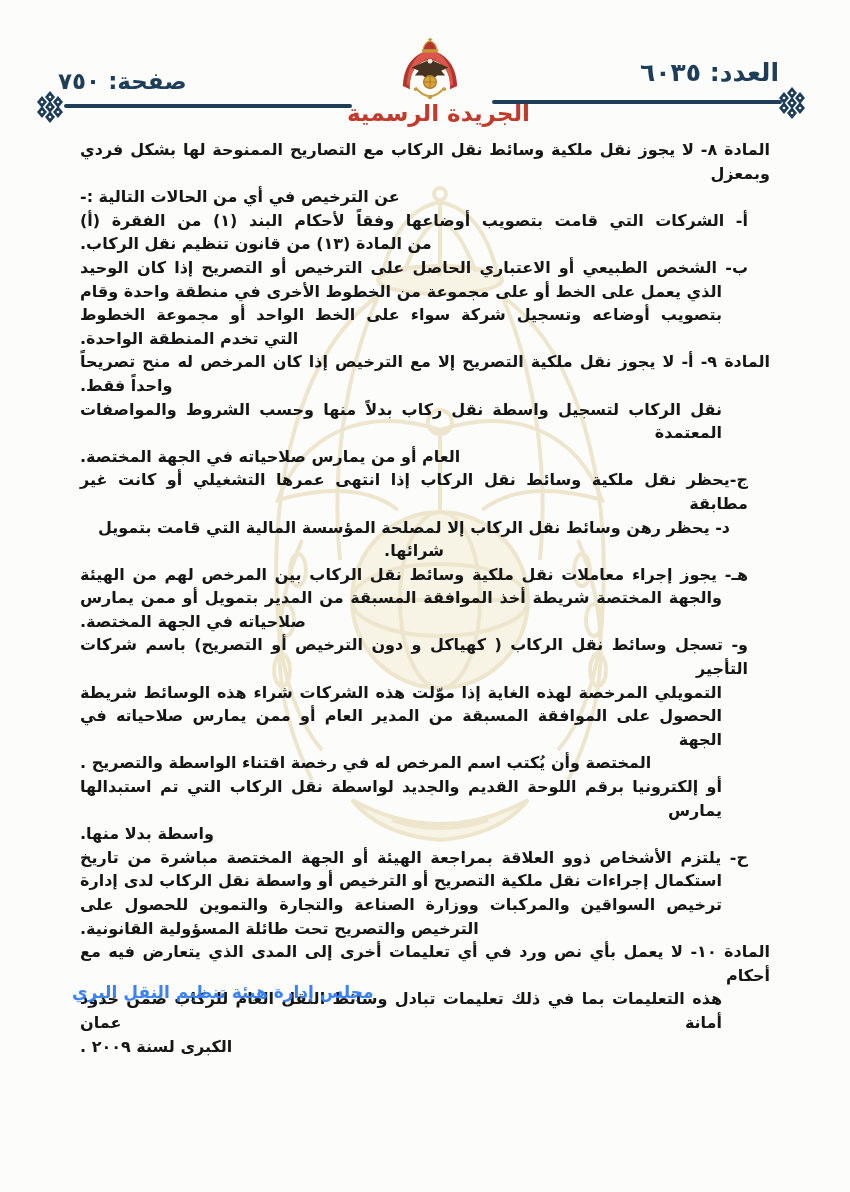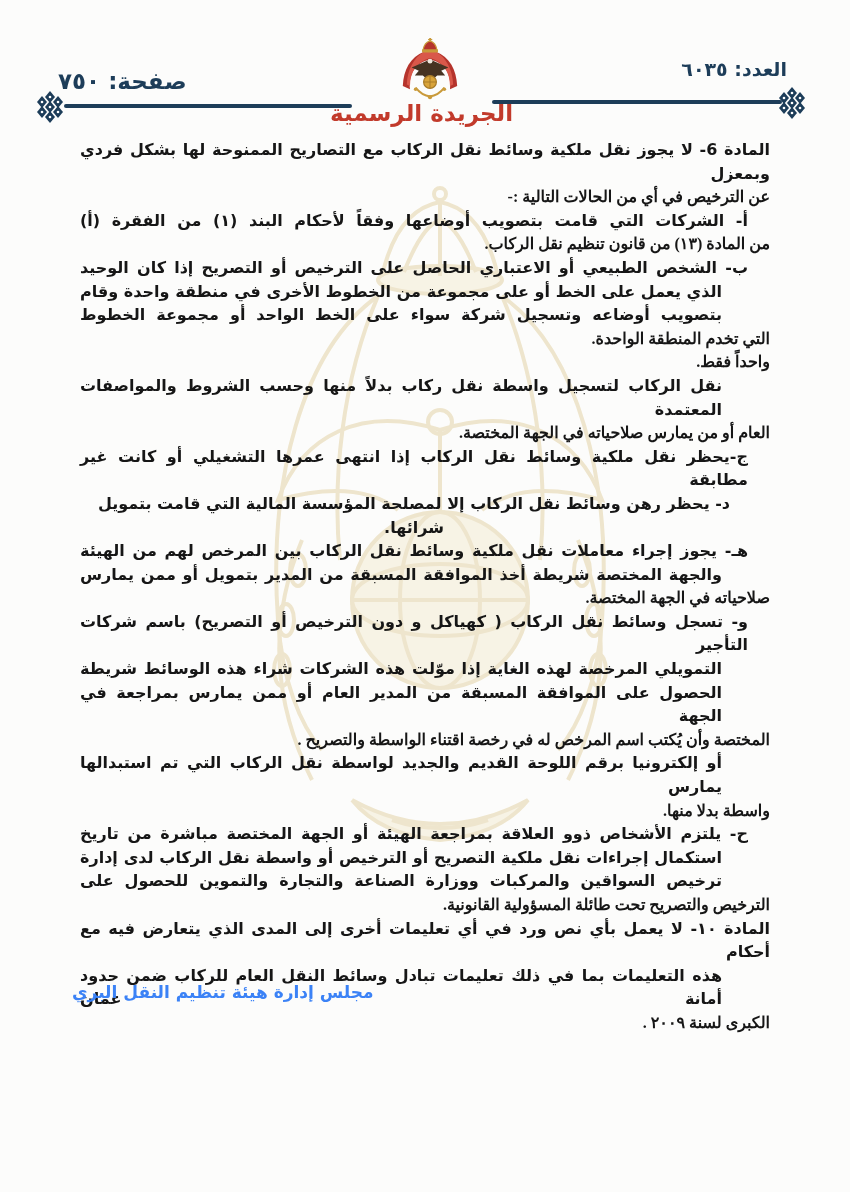--- a/index.html
+++ b/index.html
@@ -7,60 +7,60 @@
     width:850px; height:1192px;
     background:#fcfcfb;
     font-family:"DejaVu Sans", sans-serif;
     position:relative;
     overflow:hidden;
   }
   .page { position:absolute; inset:0; }
 
   
   .hdr-issue {
-    position:absolute; top:58px; right:63px;
-    font-size:19px; font-weight:bold; color:#1d3d59;
+    position:absolute; top:58px; right:71px;
+    font-size:25px; font-weight:bold; color:#1d3d59;
     direction:rtl; white-space:nowrap;
   }
   .hdr-page {
     position:absolute; top:68px; left:58px;
     font-size:23px; font-weight:bold; color:#1d3d59;
     direction:rtl; white-space:nowrap;
   }
   .rule { position:absolute; height:4px; background:#1d3d59; border-radius:2px; }
   .rule-right { top:100px; left:492px; width:290px; }
   .rule-left  { top:104px; left:64px;  width:288px; }
   .ornament { position:absolute; width:32px; height:36px; }
   .ornament-right { top:86px; right:42px; }
   .ornament-left  { top:90px; left:34px; transform:scaleX(-1); }
   .emblem { position:absolute; top:38px; left:387px; width:86px; height:64px; }
   .gazette-title {
     position:absolute; top:100px; left:330px; width:200px;
-    text-align:left; font-size:23px; font-weight:bold; color:#c23a2b;
+    text-align:right; font-size:23px; font-weight:bold; color:#c23a2b;
     direction:rtl; white-space:nowrap;
   }
 
   
   .watermark {
     position:absolute; top:180px; left:182px;
     width:516px; height:710px; z-index:0; opacity:.8;
   }
 
   
   .body-text {
     position:absolute; top:138px; left:80px; width:690px;
     direction:rtl; z-index:2;
   }
   .ln {
     line-height:23.6px; min-height:23.6px;
     font-size:16px; font-weight:bold; color:#161616;
     white-space:normal;
   }
   .j { text-align:justify; text-align-last:justify; }
-  .c { text-align:right;font-family:Liberation Serif, serif; }
+  .c { text-align:left; }
   .r { text-align:center; }
   .p1 { padding-right:22px; }
   .p2 { padding-right:48px; }
 
   .signature {
     position:absolute; top:982px; left:72px; z-index:2;
     font-size:17px; font-weight:bold; color:#3b82f6;
     direction:rtl; white-space:nowrap;
   }
 </style>
@@ -172,39 +172,40 @@
 
     <path d="M27 62 Q35 72 45 73 Q55 72 63 62" stroke="#c99a3a" stroke-width="2.5" fill="none"></path>
     <circle cx="27" cy="64" r="2.2" fill="#c99a3a"></circle>
     <circle cx="63" cy="64" r="2.2" fill="#c99a3a"></circle>
     <circle cx="45" cy="74" r="2.6" fill="#c99a3a"></circle>
   </svg>
 
   <div class="gazette-title">الجريدة الرسمية</div>
 
   <div class="body-text" id="body-text">
-      <div class="ln j">المادة 6- لا يجوز نقل ملكية وسائط نقل الركاب مع التصاريح الممنوحة لها بشكل فردي وبمعزل</div>
+      <div class="ln j">المادة ٨- لا يجوز نقل ملكية وسائط نقل الركاب مع التصاريح الممنوحة لها بشكل فردي وبمعزل</div>
       <div class="ln c">عن الترخيص في أي من الحالات التالية :-</div>
       <div class="ln j p1">أ-   الشركات التي قامت بتصويب أوضاعها وفقاً لأحكام البند (١) من الفقرة (أ)</div>
       <div class="ln c">من المادة (١٣) من قانون تنظيم نقل الركاب.</div>
       <div class="ln j p1">ب-  الشخص الطبيعي أو الاعتباري الحاصل على الترخيص أو التصريح إذا كان الوحيد</div>
       <div class="ln j p2">الذي يعمل على الخط أو على مجموعة من الخطوط الأخرى في منطقة واحدة وقام</div>
       <div class="ln j p2">بتصويب أوضاعه وتسجيل شركة سواء على الخط الواحد أو مجموعة الخطوط</div>
       <div class="ln c">التي تخدم المنطقة الواحدة.</div>
+      <div class="ln j">المادة ٩- أ- لا يجوز نقل ملكية التصريح إلا مع الترخيص إذا كان المرخص له منح تصريحاً</div>
       <div class="ln c">واحداً فقط.</div>
       <div class="ln j p2">نقل الركاب لتسجيل واسطة نقل ركاب بدلاً منها وحسب الشروط والمواصفات المعتمدة</div>
       <div class="ln c">العام أو من يمارس صلاحياته في الجهة المختصة.</div>
       <div class="ln j p1">ج-يحظر نقل ملكية وسائط نقل الركاب إذا انتهى عمرها التشغيلي أو كانت غير مطابقة</div>
       <div class="ln r p1">د- يحظر رهن وسائط نقل الركاب إلا لمصلحة المؤسسة المالية التي قامت بتمويل شرائها.</div>
       <div class="ln j p1">هـ- يجوز إجراء معاملات نقل ملكية وسائط نقل الركاب بين المرخص لهم من الهيئة</div>
       <div class="ln j p2">والجهة المختصة شريطة أخذ الموافقة المسبقة من المدير بتمويل أو ممن يمارس</div>
       <div class="ln c">صلاحياته في الجهة المختصة.</div>
       <div class="ln j p1">و- تسجل وسائط نقل الركاب ( كهياكل و دون الترخيص أو التصريح) باسم شركات التأجير</div>
       <div class="ln j p2">التمويلي المرخصة لهذه الغاية إذا موّلت هذه الشركات شراء هذه الوسائط شريطة</div>
-      <div class="ln j p2">الحصول على الموافقة المسبقة من المدير العام أو ممن يمارس بمراجعة في الجهة</div>
+      <div class="ln j p2">الحصول على الموافقة المسبقة من المدير العام أو ممن يمارس صلاحياته في الجهة</div>
       <div class="ln c">المختصة وأن يُكتب اسم المرخص له في رخصة اقتناء الواسطة والتصريح .</div>
       <div class="ln j p2">أو إلكترونيا برقم اللوحة القديم والجديد لواسطة نقل الركاب التي تم استبدالها يمارس</div>
       <div class="ln c">واسطة بدلا منها.</div>
       <div class="ln j p1">ح- يلتزم الأشخاص ذوو العلاقة بمراجعة الهيئة أو الجهة المختصة مباشرة من تاريخ</div>
       <div class="ln j p2">استكمال إجراءات نقل ملكية التصريح أو الترخيص أو واسطة نقل الركاب لدى إدارة</div>
       <div class="ln j p2">ترخيص السواقين والمركبات ووزارة الصناعة والتجارة والتموين للحصول على</div>
       <div class="ln c">الترخيص والتصريح تحت طائلة المسؤولية القانونية.</div>
       <div class="ln j">المادة ١٠- لا يعمل بأي نص ورد في أي تعليمات أخرى إلى المدى الذي يتعارض فيه مع أحكام</div>
       <div class="ln j p2">هذه التعليمات بما في ذلك تعليمات تبادل وسائط النقل العام للركاب ضمن حدود أمانة عمان</div>
       <div class="ln c">الكبرى لسنة ٢٠٠٩ .</div>

